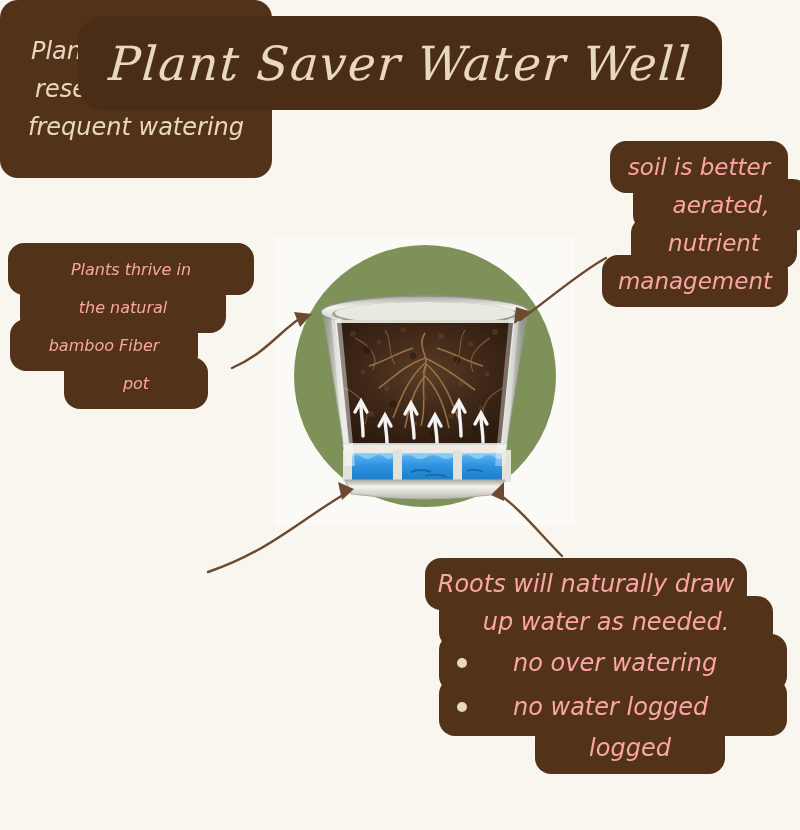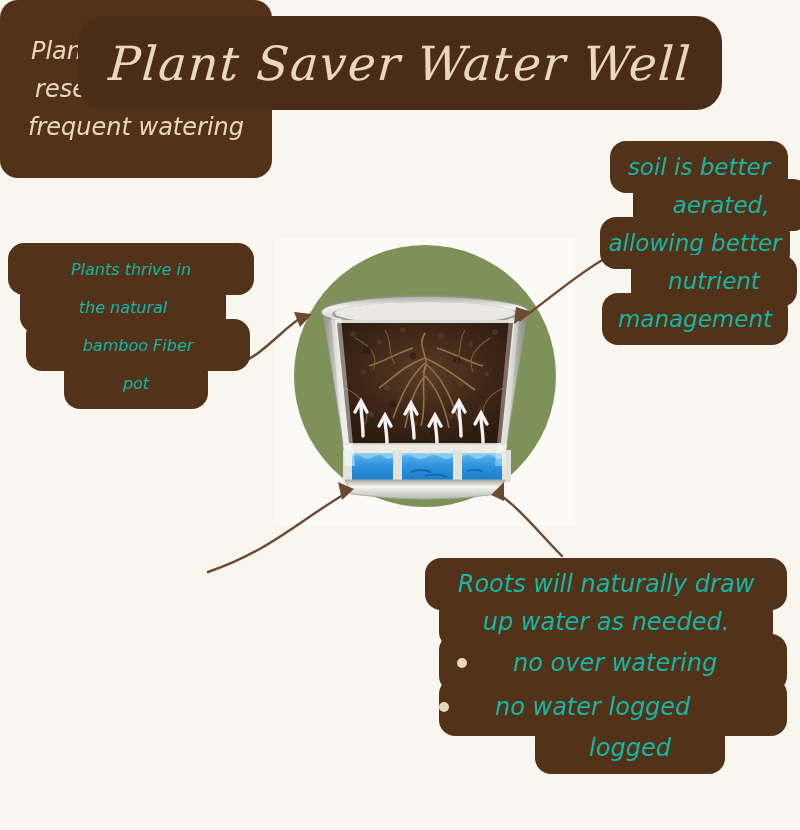--- a/index.html
+++ b/index.html
@@ -72,21 +72,21 @@
   #connectors {
     position: absolute;
     left: 0; top: 0;
     width: 800px; height: 830px;
     pointer-events: none;
   }
 
   
   .callout {
     position: absolute;
-    color: #14b8a6;
+    color: #fca5a5;
     font-family: "DejaVu Sans", sans-serif;
     font-style: italic;
   }
   .cline {
     position: relative;
     background: #523219;
     height: 52px;
     display: flex;
     align-items: center;
     font-size: 16px;
@@ -94,21 +94,21 @@
     border-radius: 16px;
     margin-bottom: -14px;
   }
   .cline:last-child { margin-bottom: 0; }
 
   
   #callout-left { left: 8px; top: 243px; width: 246px; }
   #callout-left .cline { justify-content: center; }
   #callout-left .cline.l1 { width: 246px; margin-left: 0; }
   #callout-left .cline.l2 { width: 206px; margin-left: 12px; }
-  #callout-left .cline.l3 { width: 224px; margin-left: 18px; }
+  #callout-left .cline.l3 { width: 188px; margin-left: 2px; }
   #callout-left .cline.l4 { width: 144px; margin-left: 56px; }
 
   
   #callout-topright { left: 600px; top: 141px; width: 190px; }
   #callout-topright .cline { justify-content: center; font-size: 23px; }
   #callout-topright .cline.l1 { width: 178px; margin-left: 10px; }
   #callout-topright .cline.l2 { width: 176px; margin-left: 33px; text-align: right; }
   #callout-topright .cline.l3 { width: 190px; margin-left: 0px; }
   #callout-topright .cline.l4 { width: 166px; margin-left: 31px; }
   #callout-topright .cline.l5 { width: 186px; margin-left: 2px; }
@@ -128,24 +128,24 @@
   #callout-bottomleft .bl-line {
     font-size: 24px;
     font-style: italic;
     white-space: nowrap;
     color: #e9d7c0;
   }
 
   
   #callout-bottomright { left: 425px; top: 558px; width: 362px; }
   #callout-bottomright .cline { font-size: 24px; }
-  #callout-bottomright .cline.l1 { width: 362px; margin-left: 0;   justify-content: center; }
+  #callout-bottomright .cline.l1 { width: 322px; margin-left: 0;   justify-content: center; }
   #callout-bottomright .cline.l2 { width: 334px; margin-left: 14px; justify-content: center; }
   #callout-bottomright .cline.l3 { width: 348px; margin-left: 14px; justify-content: flex-start; padding-left: 18px; }
-  #callout-bottomright .cline.l4 { width: 348px; margin-left: 14px; justify-content: flex-start; }
+  #callout-bottomright .cline.l4 { width: 348px; margin-left: 14px; justify-content: flex-start; padding-left: 18px; }
   #callout-bottomright .cline.l5 { width: 190px; margin-left: 110px; justify-content: center; }
   #callout-bottomright .cline.l3, #callout-bottomright .cline.l4 { height: 58px; }
 
   .bullet-dot {
     width: 10px; height: 10px;
     background: #e9d7c0;
     border-radius: 50%;
     display: inline-block;
     flex: 0 0 auto;
     margin-right: 46px;
@@ -318,21 +318,20 @@
   <div id="callout-left" class="callout">
     <div class="cline l1">Plants thrive in</div>
     <div class="cline l2">the natural</div>
     <div class="cline l3">bamboo Fiber</div>
     <div class="cline l4">pot</div>
   </div>
 
   <div id="callout-topright" class="callout">
     <div class="cline l1">soil is better</div>
     <div class="cline l2">aerated,</div>
-    <div class="cline l3">allowing better</div>
     <div class="cline l4">nutrient</div>
     <div class="cline l5">management</div>
   </div>
 
   <div id="callout-bottomleft">
     <div class="bl-line">Plant saver water</div>
     <div class="bl-line">reservoir for less</div>
     <div class="bl-line">frequent watering</div>
   </div>
 

